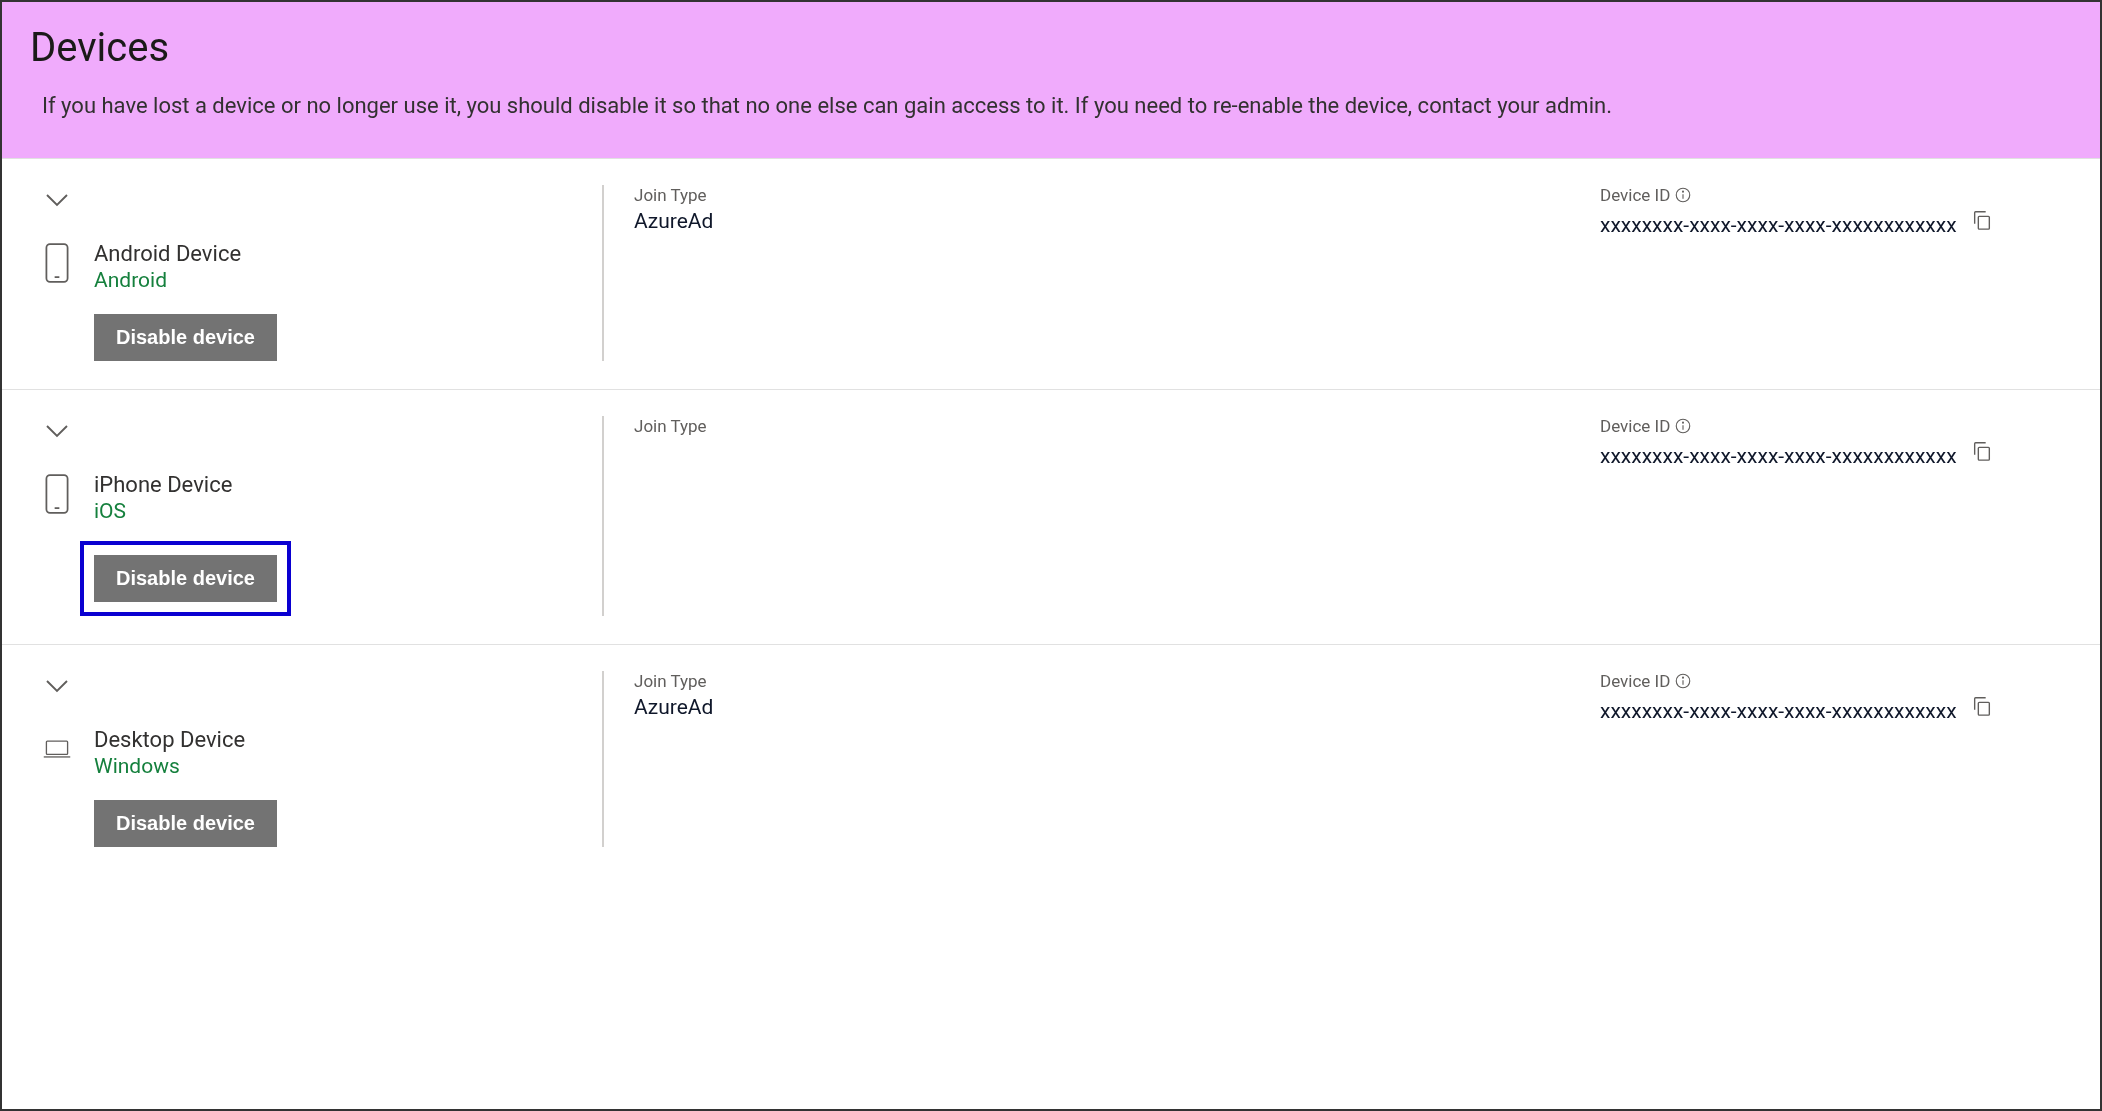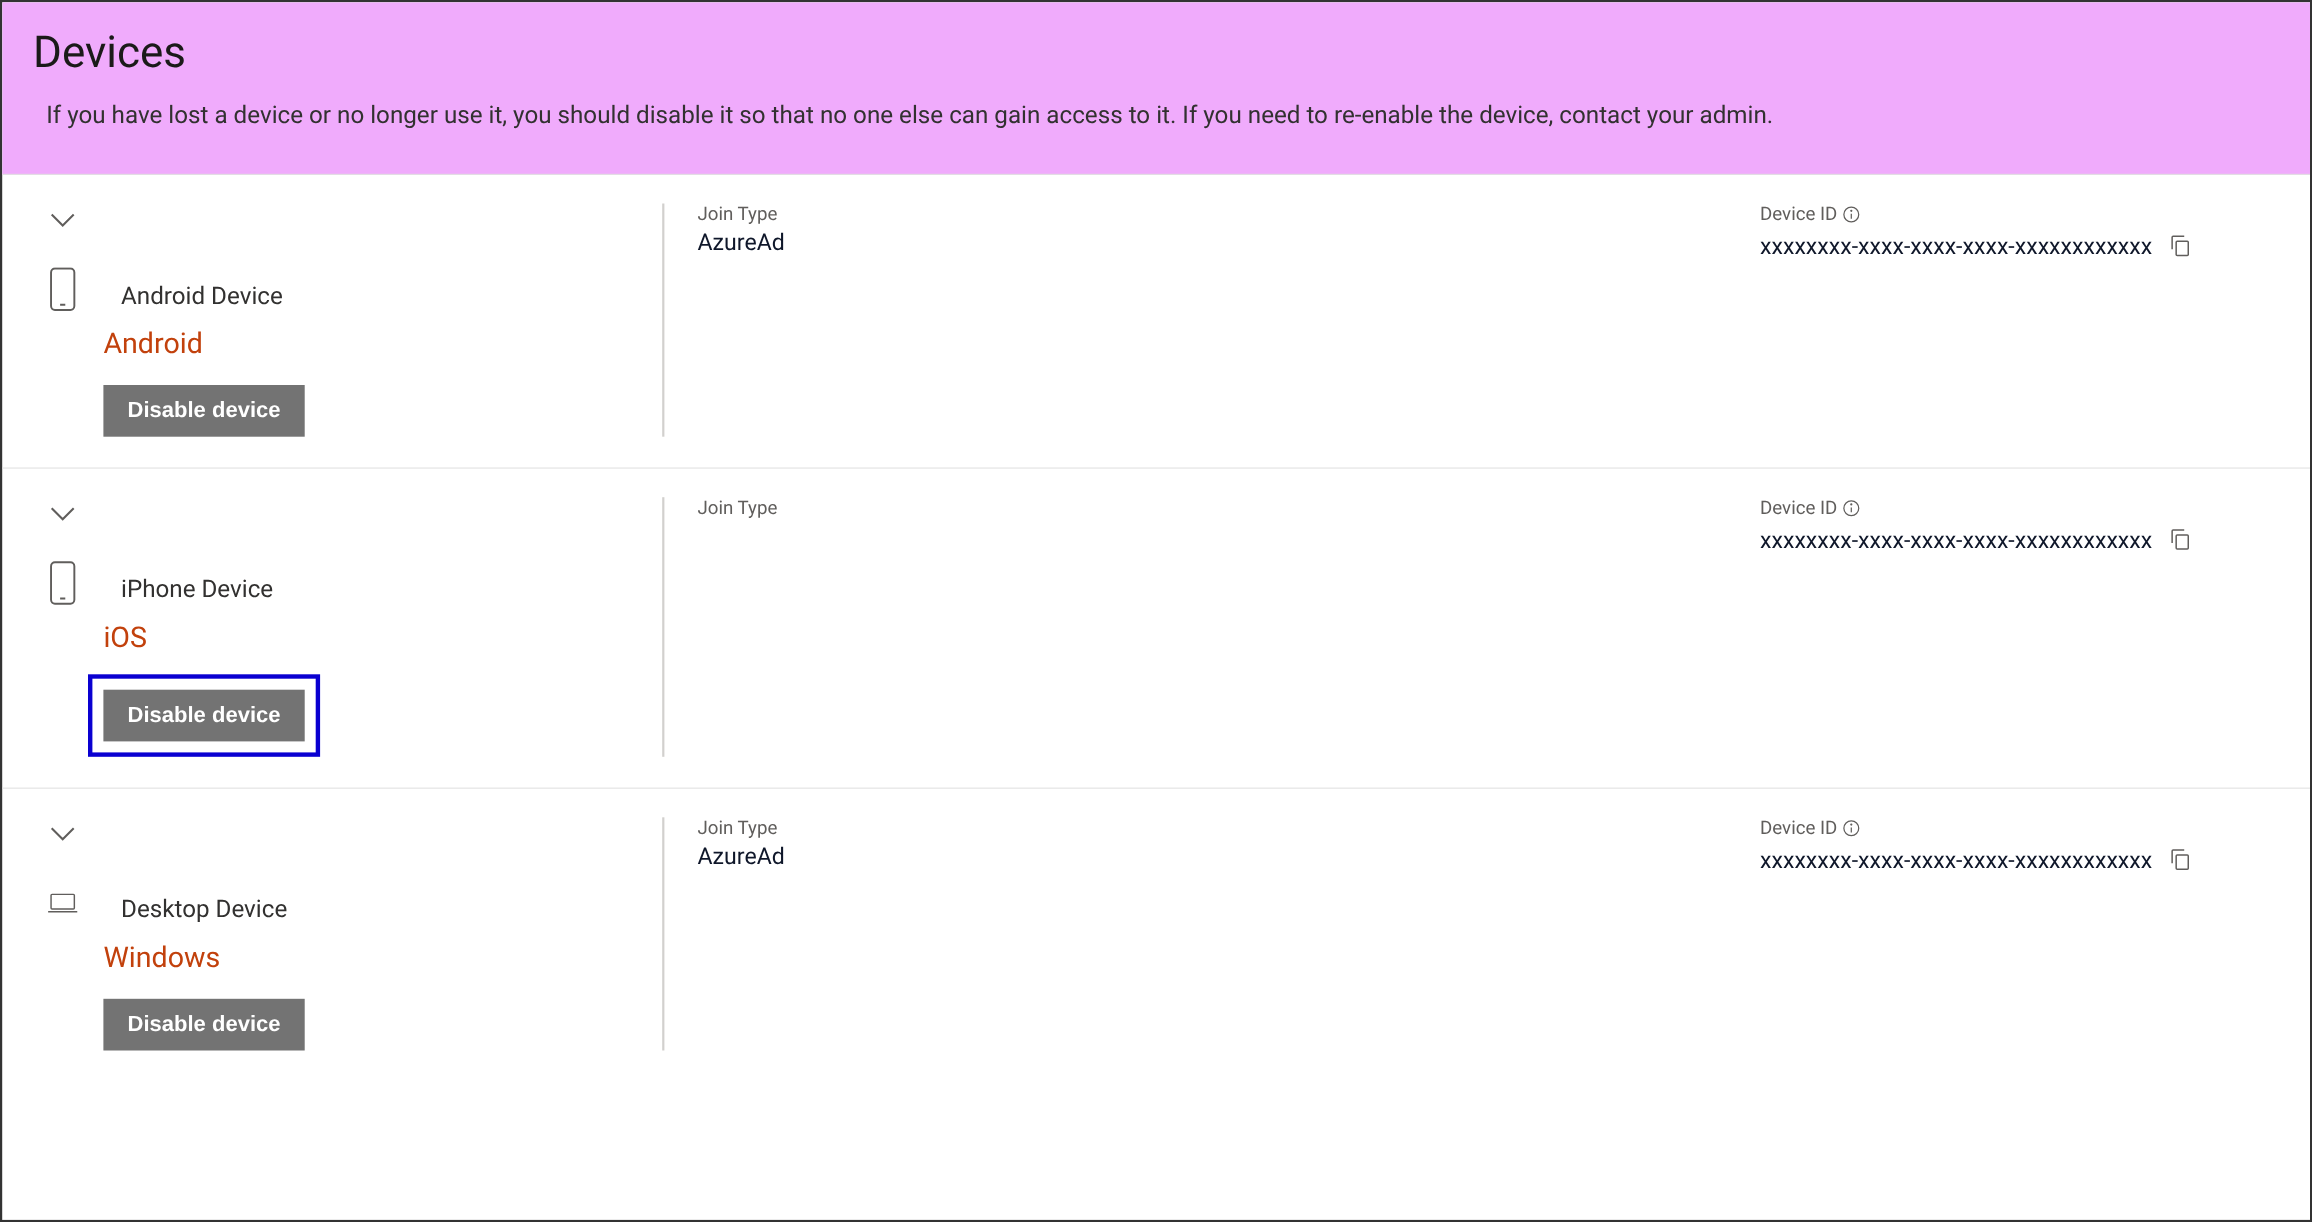--- a/index.html
+++ b/index.html
@@ -68,25 +68,25 @@
     margin-top: 22px;
   }
   .device-icon {
     color: #605e5c;
     margin-top: 2px;
   }
   .device-icon svg { width: 30px; height: 40px; }
   .device-name {
     font-size: 22px;
     color: #323130;
-    margin: 16px;
+    margin: 0;
   }
   .device-os {
-    font-size: 26px;
-    color: #c2410c;
+    font-size: 21px;
+    color: #15803d;
     margin: 2px 0 0 0;
   }
   .btn-wrap { margin-top: 22px; margin-left: 0px; }
   .btn-wrap.fw { border: 4px solid #0a00d1; padding: 10px; display:inline-block; margin-top:18px; margin-left:-14px;}
   .btn {
     background: #737373;
     color: #fff;
     border: none;
     font-size: 20px;
     font-weight: 600;
@@ -108,21 +108,20 @@
     align-items: center;
     gap: 4px;
   }
   .info-icon {
     color: #605e5c;
     display:inline-flex;
   }
   .info-icon svg { width: 18px; height: 18px; }
   .id-value-line {
     display: flex;
-    align-items: center;
     gap: 14px;
     margin-top: 4px;
   }
   .copy-icon {
     color: #605e5c;
     cursor: pointer;
     display:inline-flex;
   }
   .copy-icon svg { width: 22px; height: 22px; }
 </style>

